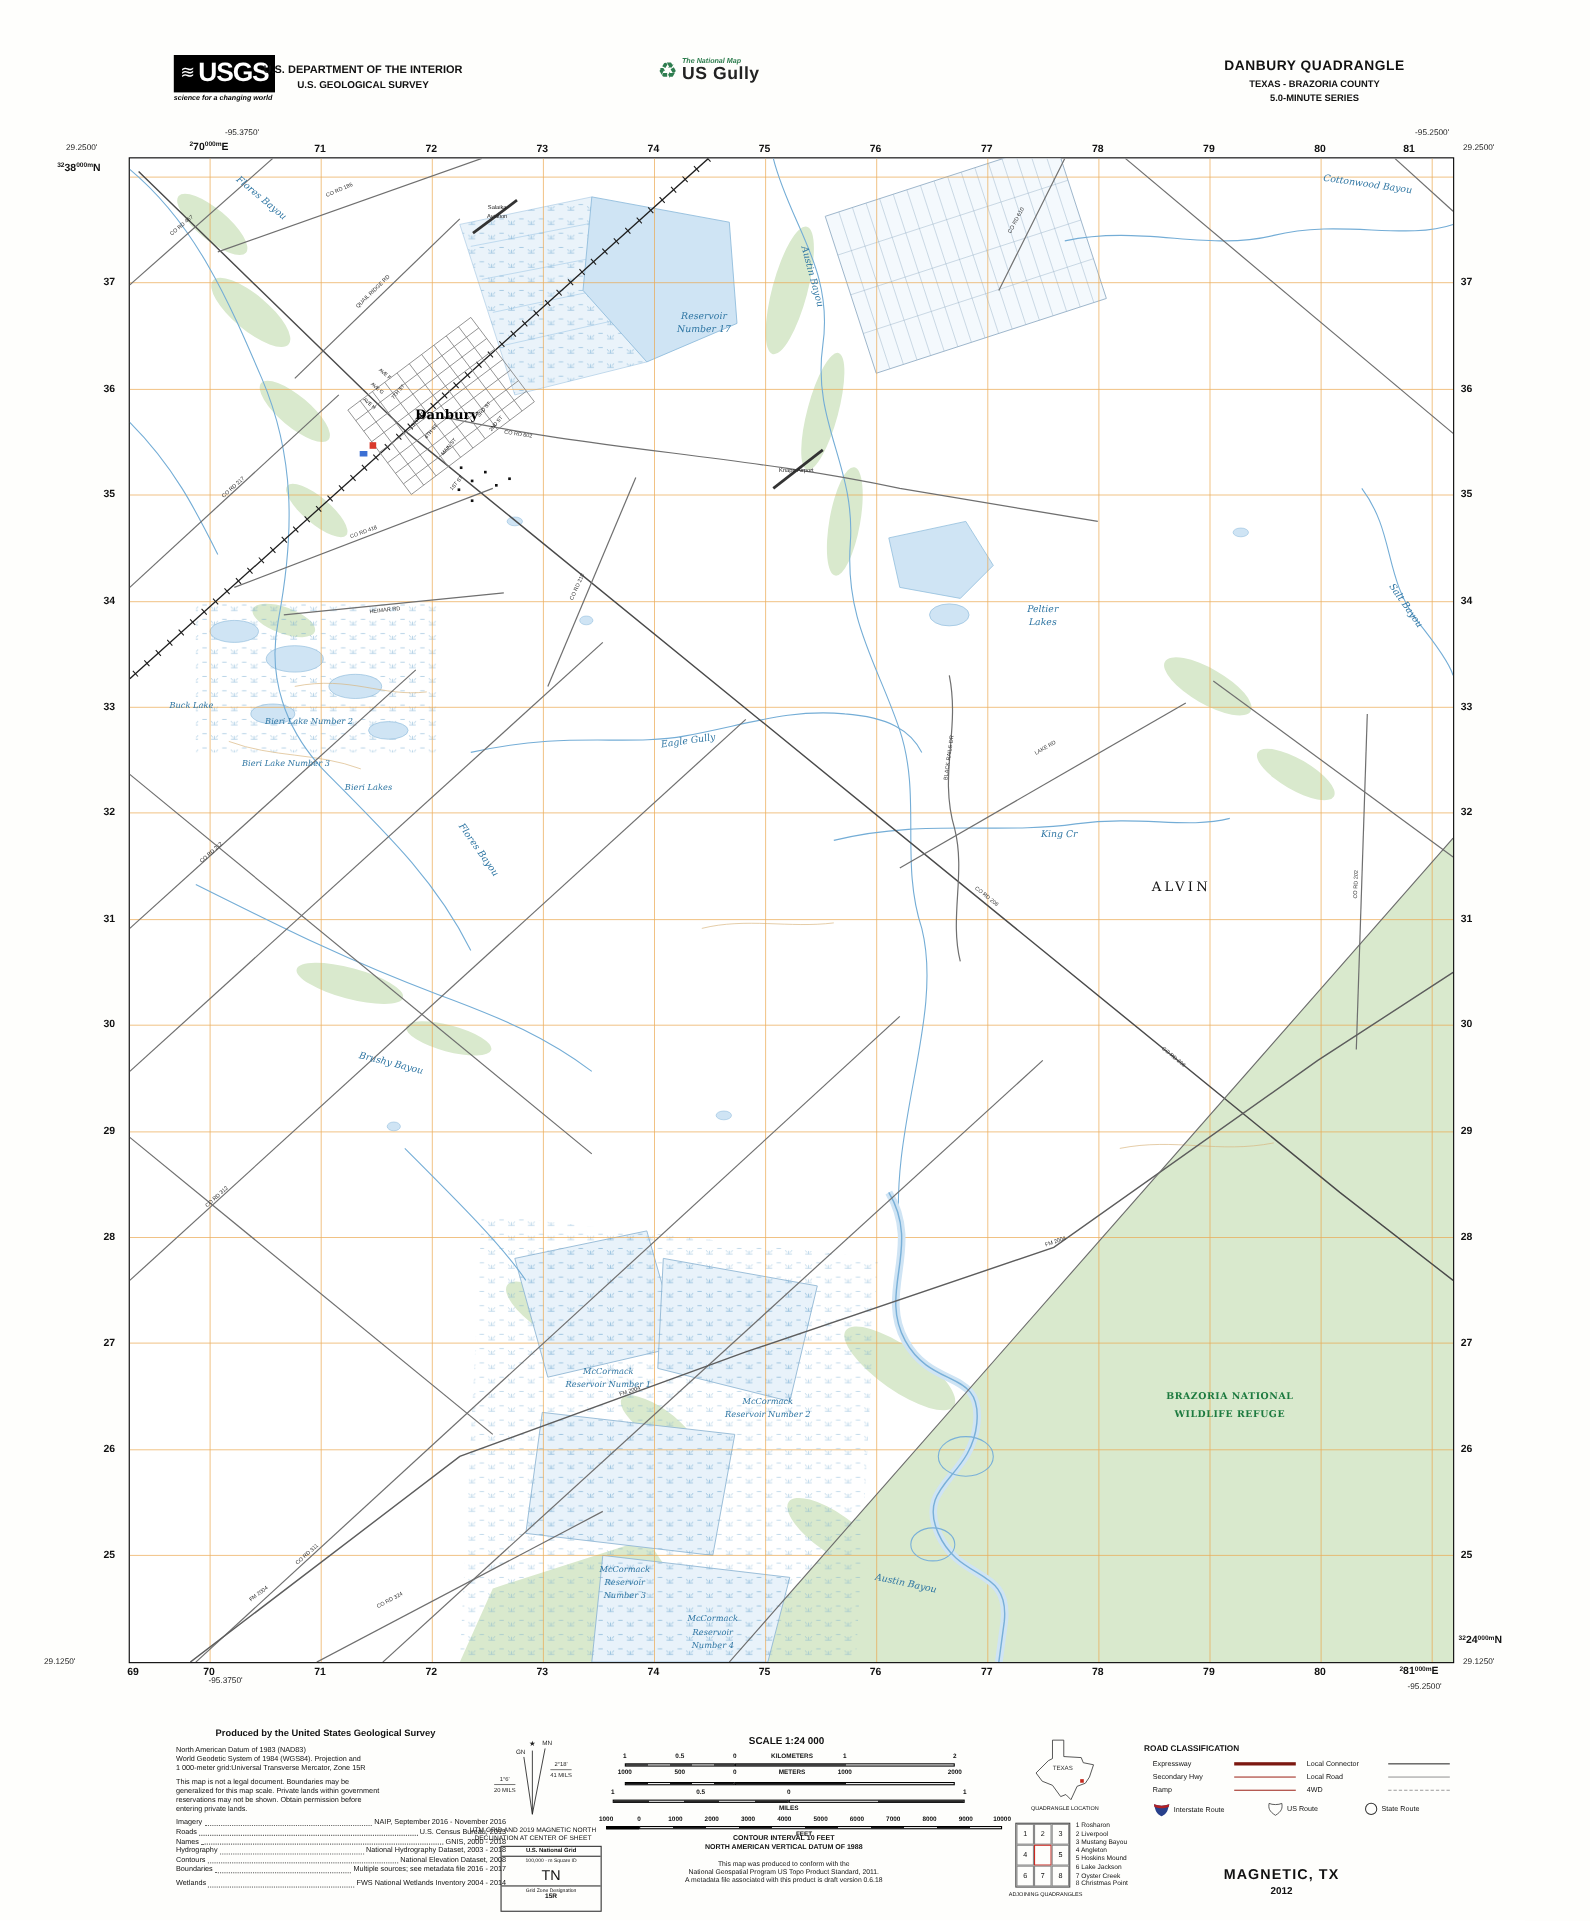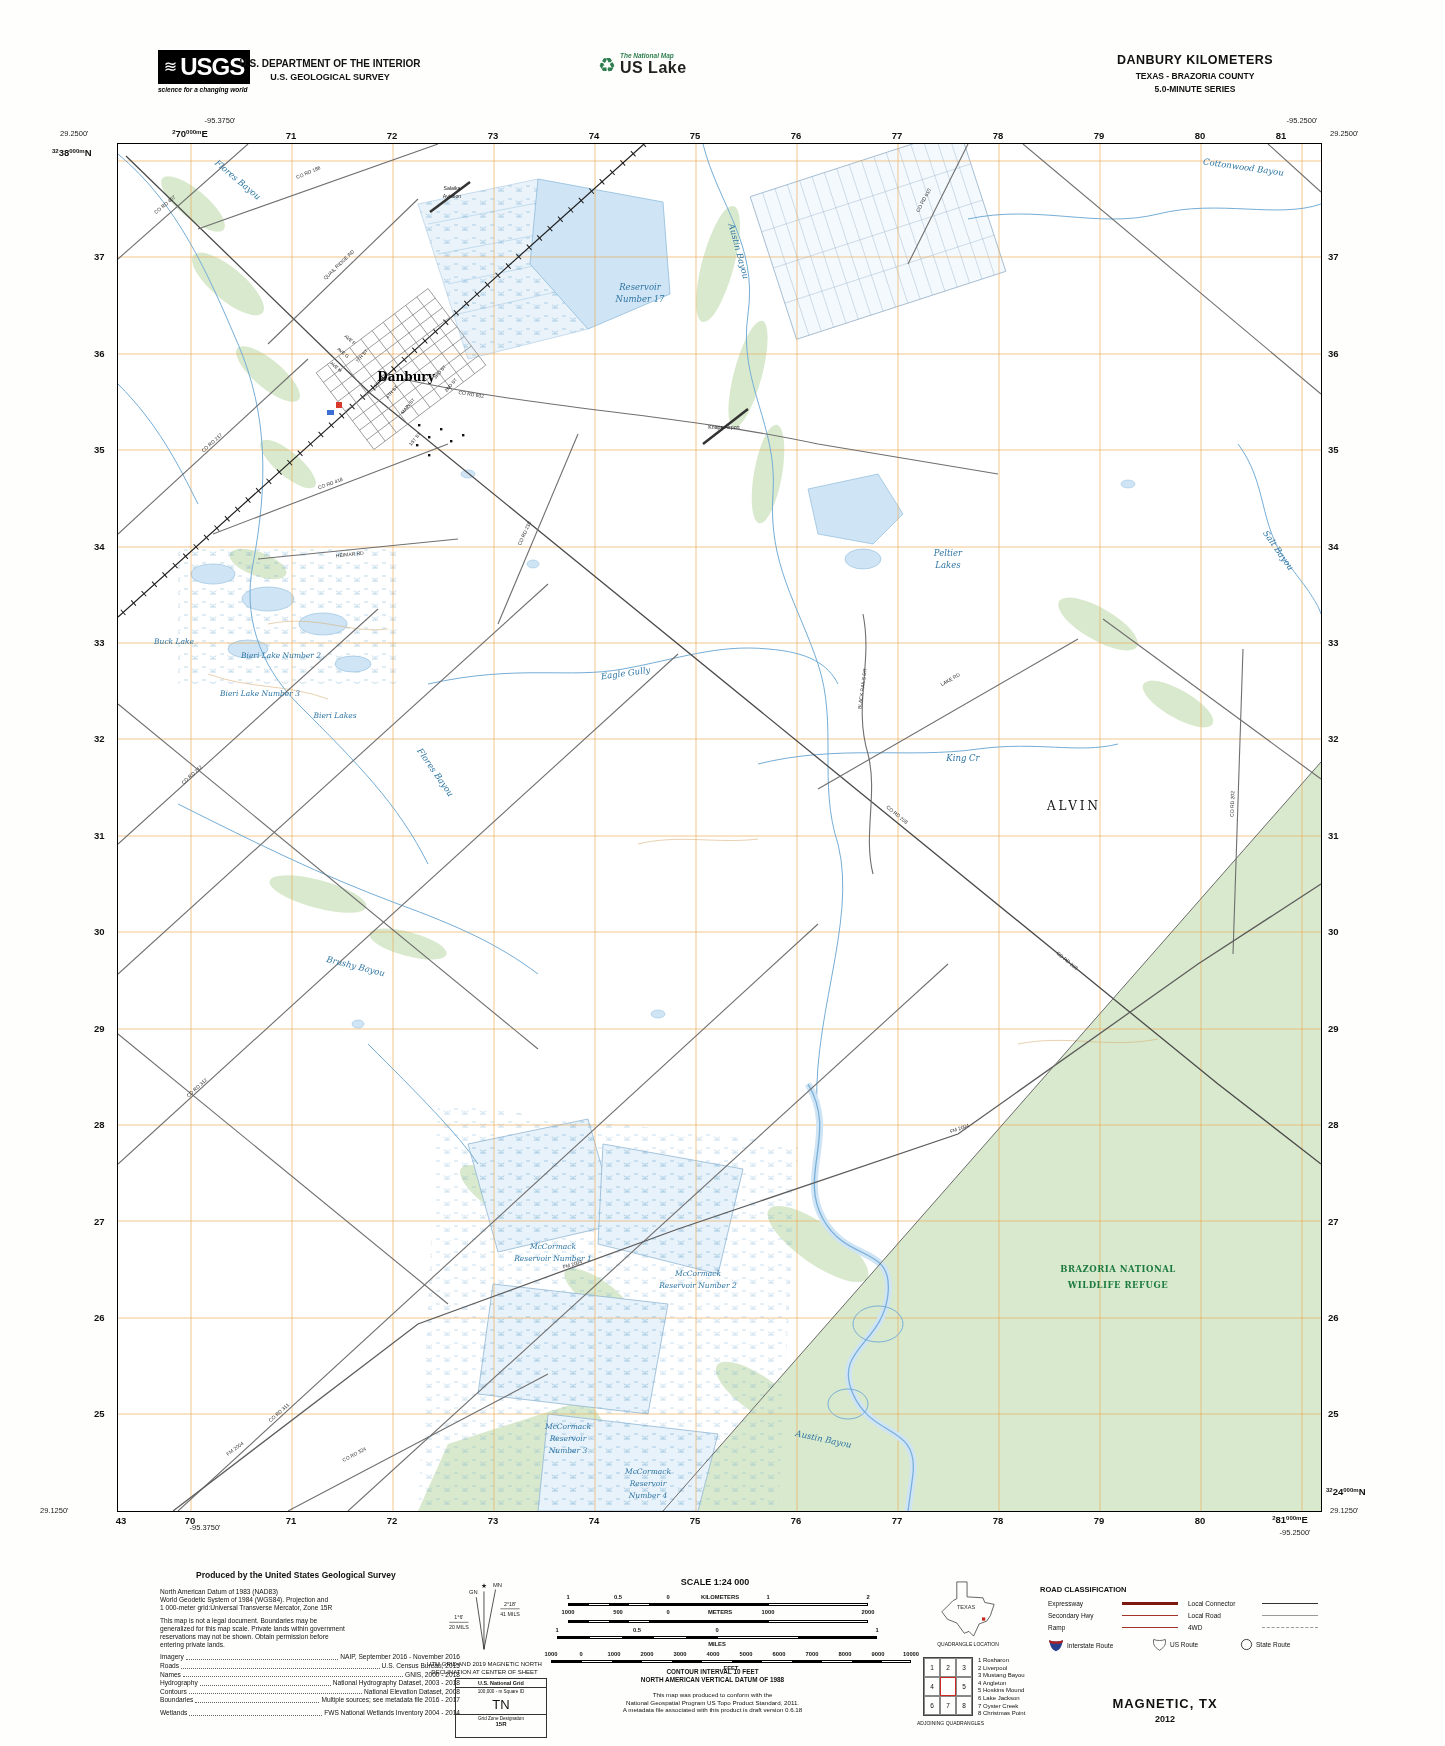--- a/index.html
+++ b/index.html
@@ -88,25 +88,25 @@
   </div>
   <div class="usgs-tag">science for a changing world</div>
   <div class="dept">
     <div class="l1">U.S. DEPARTMENT OF THE INTERIOR</div>
     <div class="l2">U.S. GEOLOGICAL SURVEY</div>
   </div>
   <div class="ustopo">
     <span class="ustopo-icon">♻</span>
     <span class="ustopo-text">
       <div class="s">The National Map</div>
-      <div class="b">US Lake</div>
+      <div class="b">US Gully</div>
     </span>
   </div>
   <div class="quadblock">
-    <div class="t">DANBURY KILOMETERS</div>
+    <div class="t">DANBURY QUADRANGLE</div>
     <div class="s">TEXAS - BRAZORIA COUNTY</div>
     <div class="r">5.0-MINUTE SERIES</div>
   </div>
 
   <span class="cc ctr" style="left:220px;top:116px">-95.3750'</span>
   <span class="cc" style="left:60px;top:129px">29.2500'</span>
   <span class="cc ctr" style="left:1302px;top:116px">-95.2500'</span>
   <span class="cc" style="left:1330px;top:129px">29.2500'</span>
   <span class="cc" style="left:40px;top:1506px">29.1250'</span>
   <span class="cc ctr" style="left:205px;top:1523px">-95.3750'</span>
@@ -149,21 +149,21 @@
   <span class="cnl" style="left:1328px;top:733px">32</span>
   <span class="cnl" style="left:1328px;top:830px">31</span>
   <span class="cnl" style="left:1328px;top:926px">30</span>
   <span class="cnl" style="left:1328px;top:1023px">29</span>
   <span class="cnl" style="left:1328px;top:1119px">28</span>
   <span class="cnl" style="left:1328px;top:1216px">27</span>
   <span class="cnl" style="left:1328px;top:1312px">26</span>
   <span class="cnl" style="left:1328px;top:1408px">25</span>
   <span class="cnl" style="left:1326px;top:1486px"><i class="upre">32</i><b class="ubig">24</b><i class="usup">000m</i><b class="ubig">N</b></span>
 
-  <span class="cn" style="left:121px;top:1515px">43</span>
+  <span class="cn" style="left:121px;top:1515px">69</span>
   <span class="cn" style="left:190px;top:1515px">70</span>
   <span class="cn" style="left:291px;top:1515px">71</span>
   <span class="cn" style="left:392px;top:1515px">72</span>
   <span class="cn" style="left:493px;top:1515px">73</span>
   <span class="cn" style="left:594px;top:1515px">74</span>
   <span class="cn" style="left:695px;top:1515px">75</span>
   <span class="cn" style="left:796px;top:1515px">76</span>
   <span class="cn" style="left:897px;top:1515px">77</span>
   <span class="cn" style="left:998px;top:1515px">78</span>
   <span class="cn" style="left:1099px;top:1515px">79</span>

